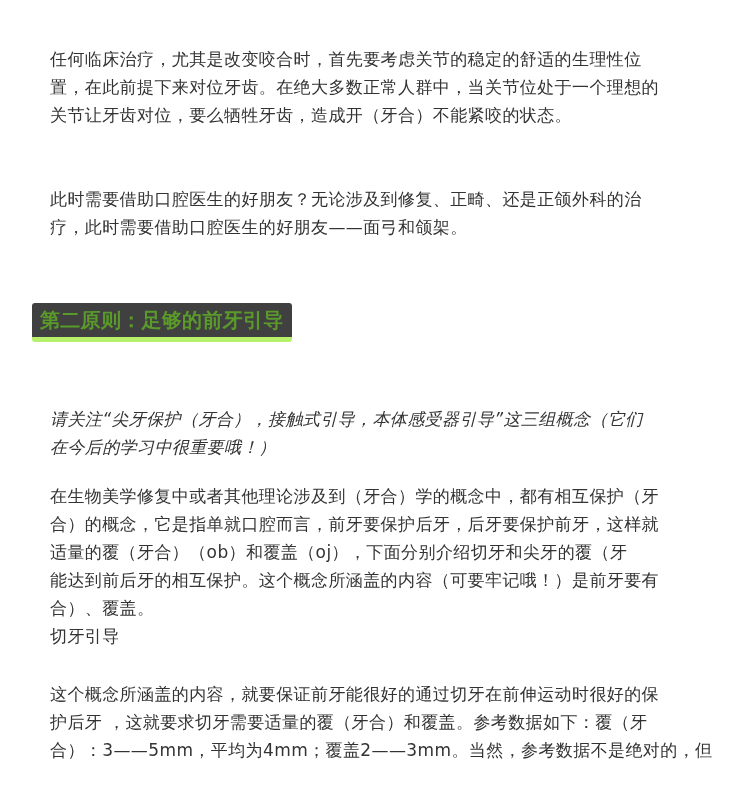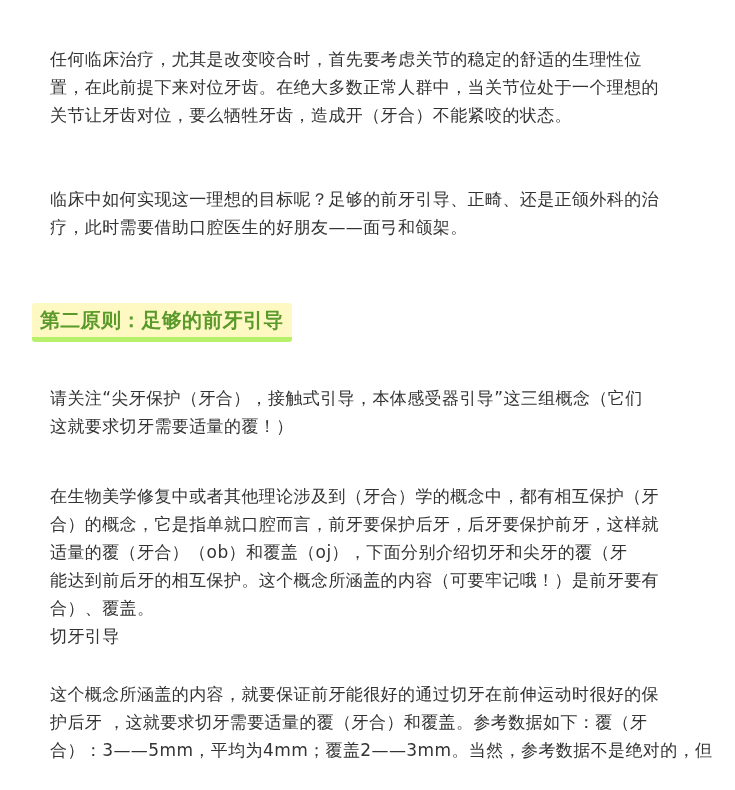--- a/index.html
+++ b/index.html
@@ -11,21 +11,21 @@
   .article { position: absolute; left: 34px; top: 0; width: 670px; }
   .para {
     position: absolute; left: 0; width: 670px;
     font-size: 17px; line-height: 28px; letter-spacing: 0.4px;
     margin: 16px; white-space: normal; word-break: break-all;
   }
   .line { display: block; white-space: nowrap; }
   .heading-box {
     position: absolute; left: -2px; top: 303px;
     width: 260px; height: 34px;
-    background: #fef9c3;
+    background: #404040;
     border-bottom: 5px solid #b7f06a;
     border-radius: 3px;
     box-sizing: content-box;
   }
   .heading-text {
     position: absolute; left: 8px; top: 4px;
     font-size: 20px; line-height: 26px; font-weight: bold;
     color: #5a9a2a; white-space: nowrap; letter-spacing: 0.3px;
   }
 </style>
@@ -34,31 +34,31 @@
 
 <div class="article">
 
   <div class="para" style="top:29px;">
     <span class="line">任何临床治疗，尤其是改变咬合时，首先要考虑关节的稳定的舒适的生理性位</span>
     <span class="line">置，在此前提下来对位牙齿。在绝大多数正常人群中，当关节位处于一个理想的</span>
     <span class="line">关节让牙齿对位，要么牺牲牙齿，造成开（牙合）不能紧咬的状态。</span>
   </div>
 
   <div class="para" style="top:169px;">
-    <span class="line">临床中如何实现这一理想的目标呢？足够的前牙引导、正畸、还是正颌外科的治</span>
+    <span class="line">此时需要借助口腔医生的好朋友？无论涉及到修复、正畸、还是正颌外科的治</span>
     <span class="line">疗，此时需要借助口腔医生的好朋友——面弓和颌架。</span>
   </div>
 
   <div class="heading-box">
     <span class="heading-text">第二原则：足够的前牙引导</span>
   </div>
 
-  <div class="para" style="top:368px;">
+  <div class="para" style="top:389px;font-style:italic;">
     <span class="line">请关注“尖牙保护（牙合），接触式引导，本体感受器引导”这三组概念（它们</span>
-    <span class="line">这就要求切牙需要适量的覆！）</span>
+    <span class="line">在今后的学习中很重要哦！）</span>
   </div>
 
   <div class="para" style="top:466px;">
     <span class="line">在生物美学修复中或者其他理论涉及到（牙合）学的概念中，都有相互保护（牙</span>
     <span class="line">合）的概念，它是指单就口腔而言，前牙要保护后牙，后牙要保护前牙，这样就</span>
     <span class="line">适量的覆（牙合）（ob）和覆盖（oj），下面分别介绍切牙和尖牙的覆（牙</span>
     <span class="line">能达到前后牙的相互保护。这个概念所涵盖的内容（可要牢记哦！）是前牙要有</span>
     <span class="line">合）、覆盖。</span>
     <span class="line">切牙引导</span>
   </div>

